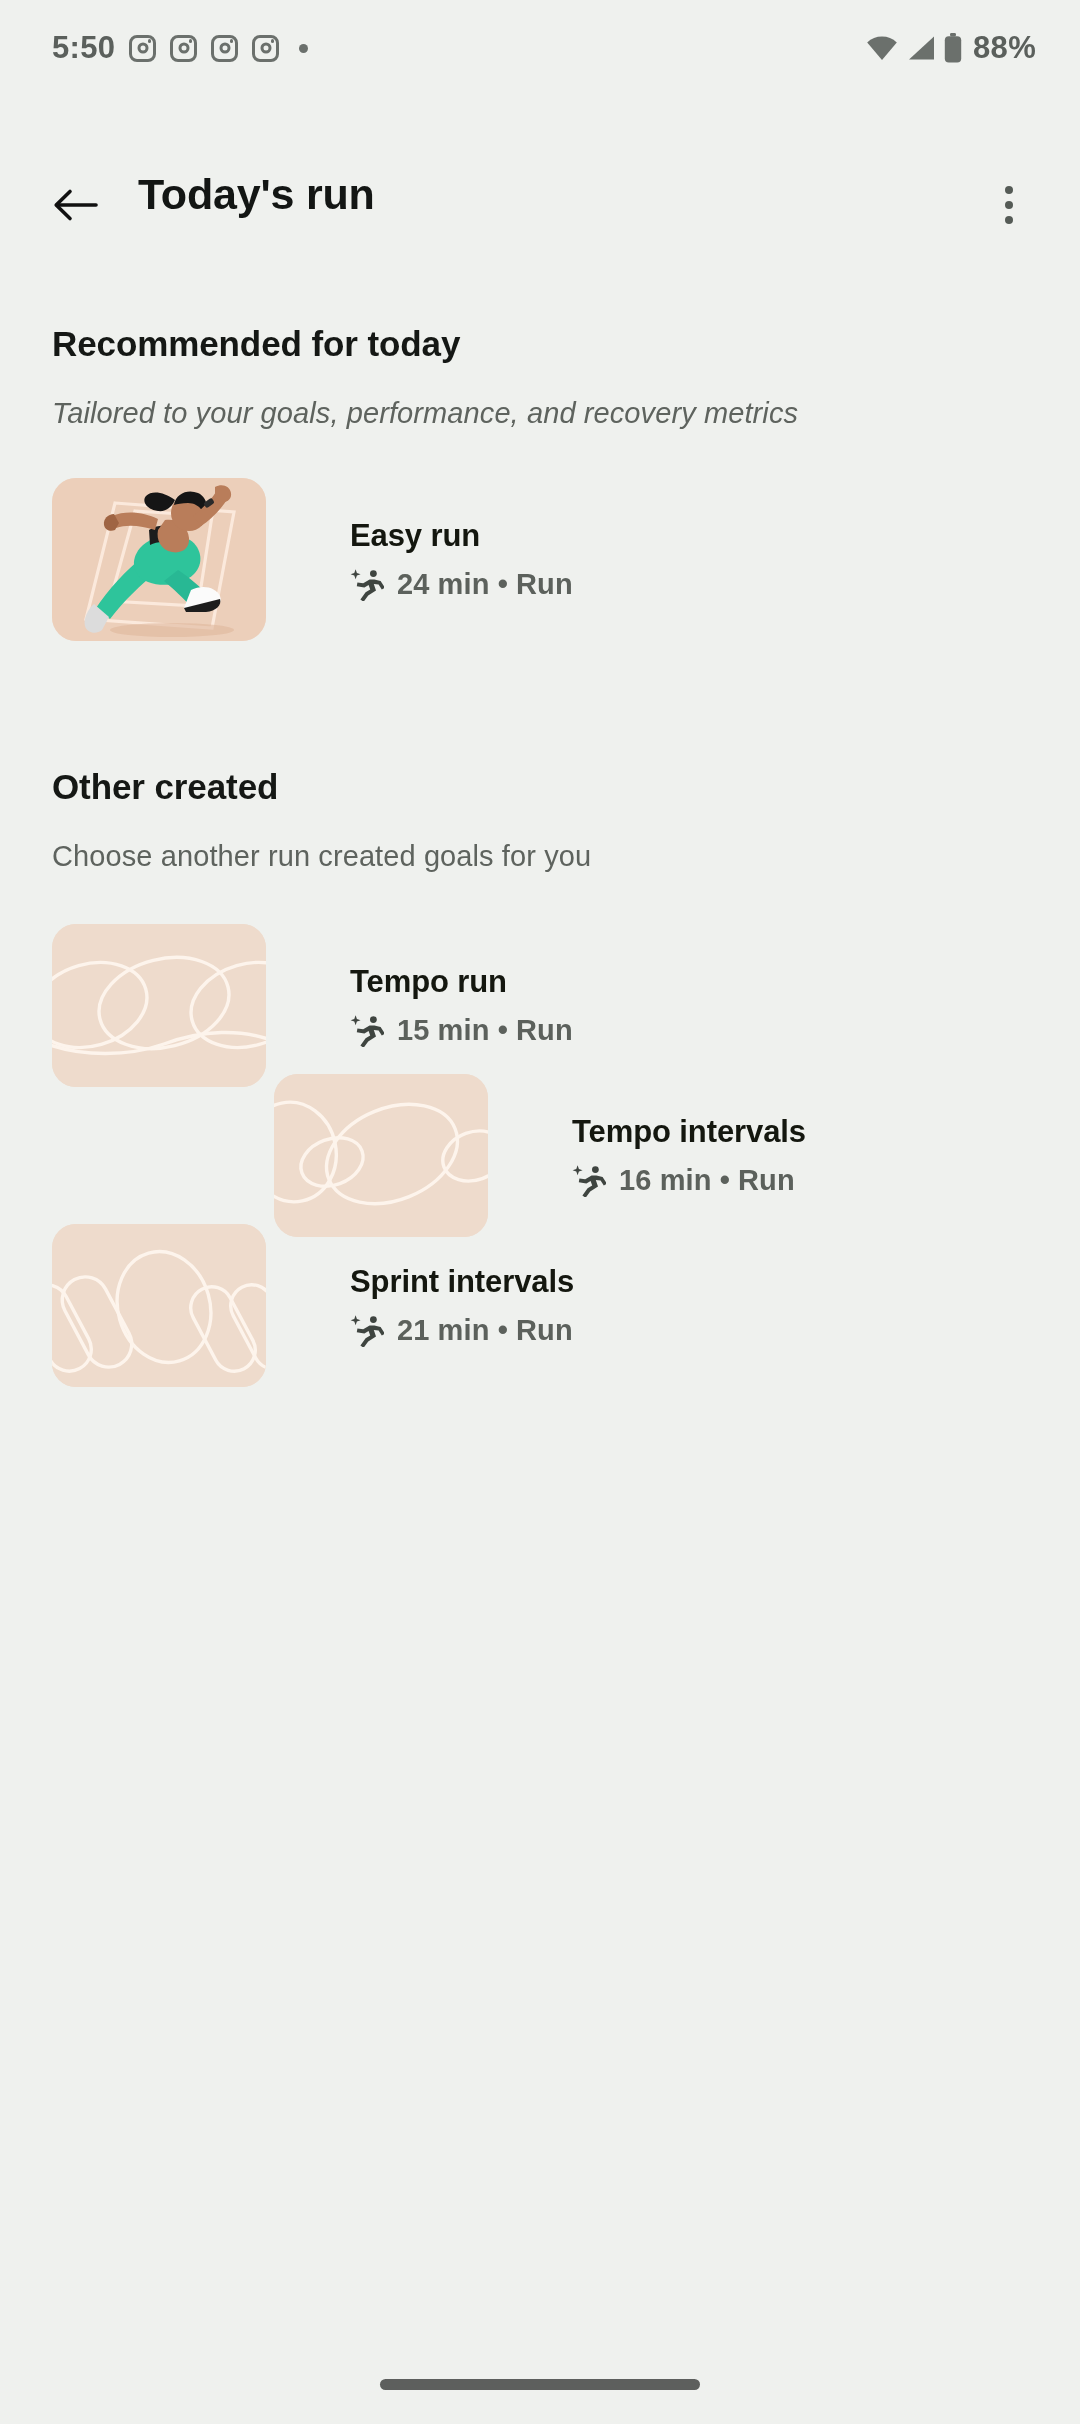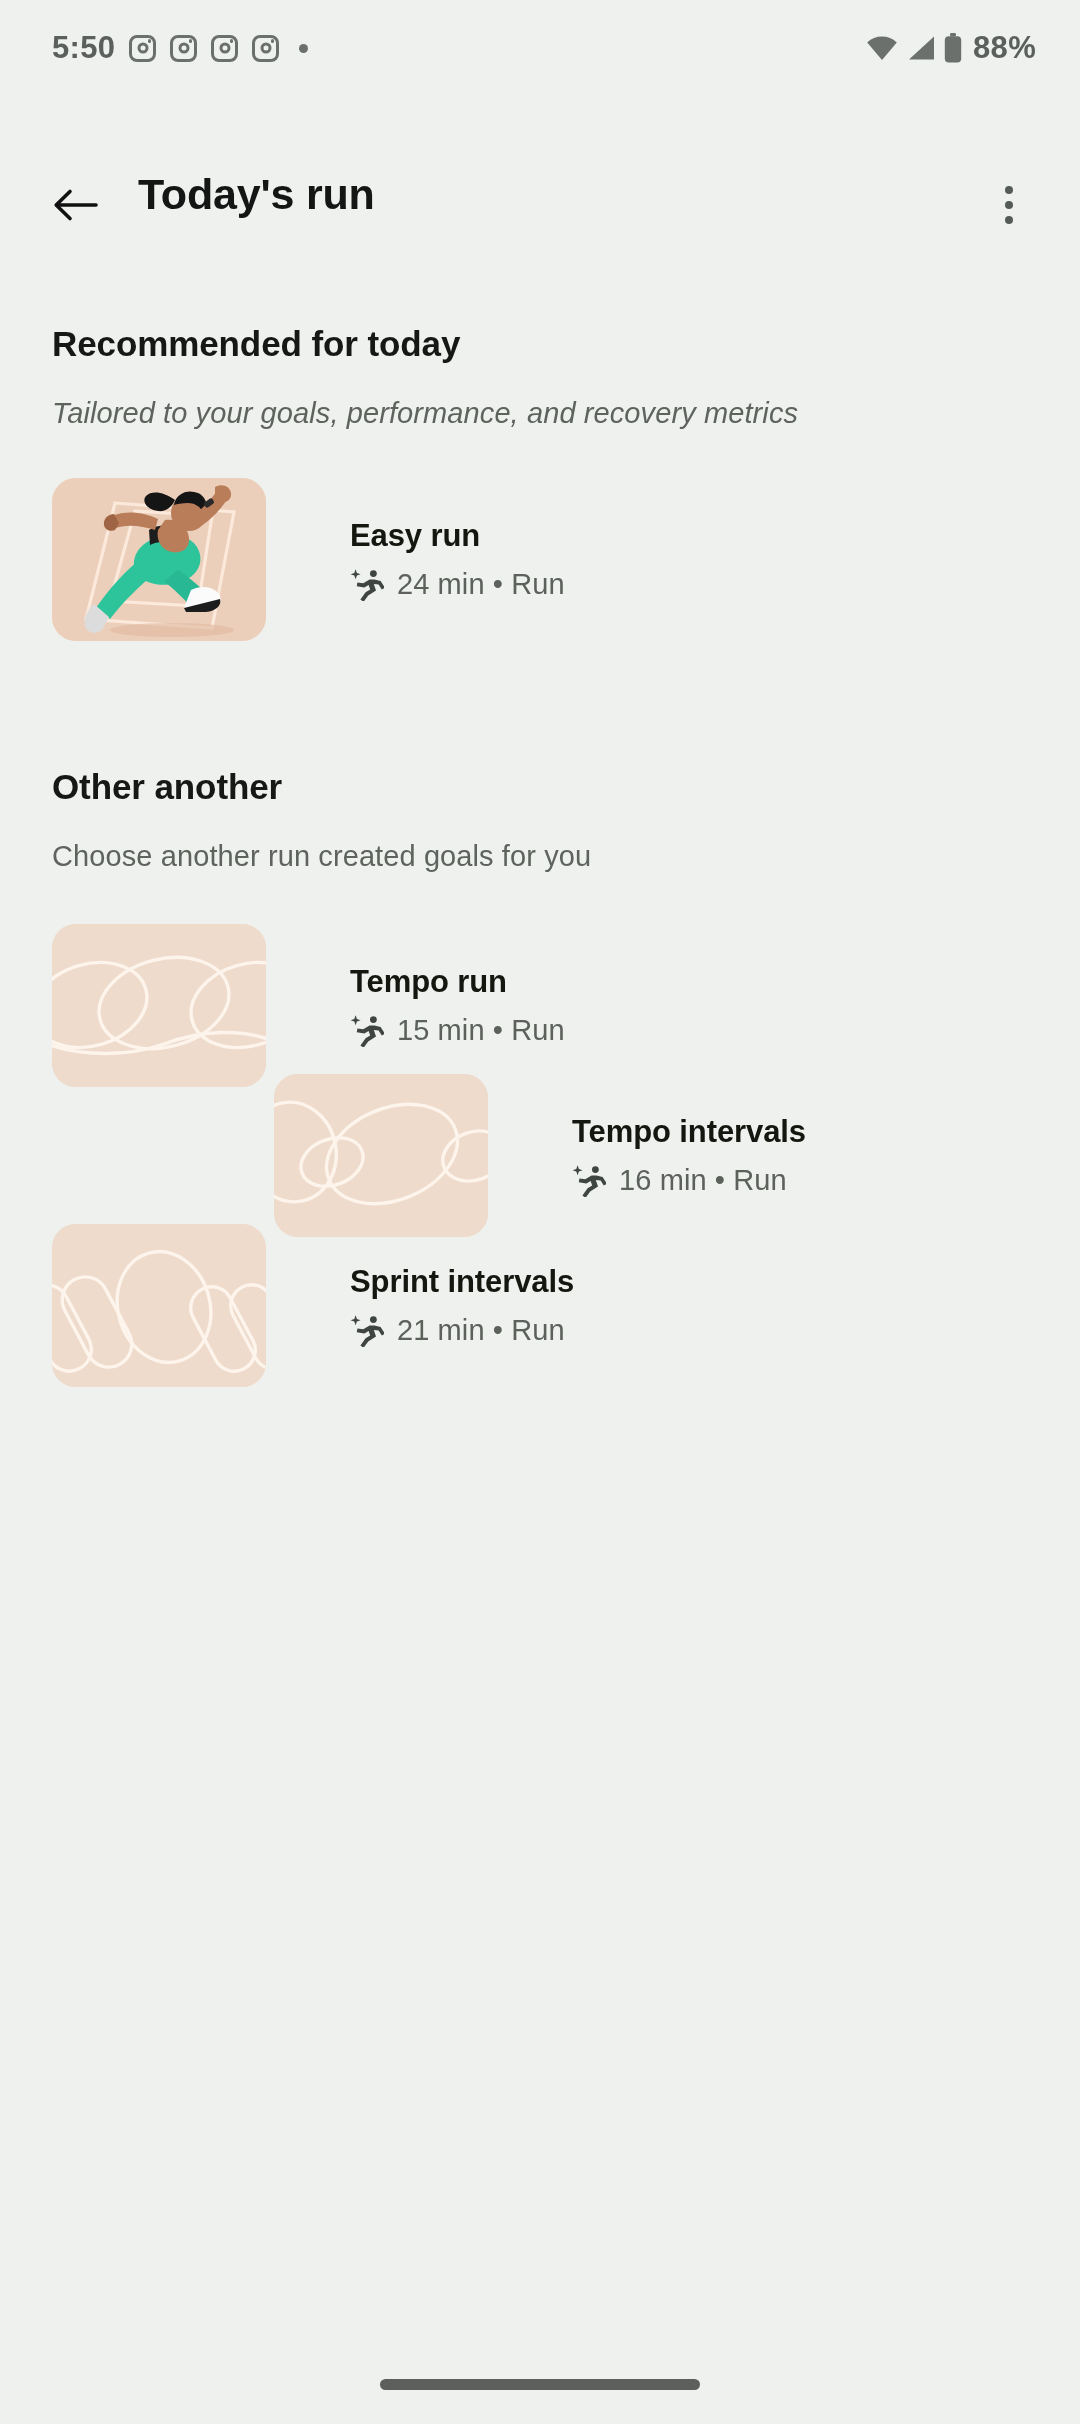--- a/index.html
+++ b/index.html
@@ -77,21 +77,21 @@
     display:flex; align-items:center; padding:0 52px; cursor:pointer;gap:32px;
   }
   .thumb {
     width:214px; height:163px; border-radius:24px; overflow:hidden;
     flex:0 0 auto; position:relative; background:#eedbcc;
   }
   .thumb svg { display:block; width:100%; height:100%; }
   .card-texts { margin-left:52px; display:flex; flex-direction:column; gap:13px; }
   .card-title { font-size:31px; font-weight:700; color:#14170f; letter-spacing:-0.1px; }
   .card-meta  { display:flex; align-items:center; gap:13px; }
-  .card-meta-text { font-size:29px; font-weight:400; color:#5c615c; letter-spacing:.1px; }
+  .card-meta-text { font-size:29px; font-weight:700; color:#5c615c; letter-spacing:.1px; }
   .run-ai-icon { width:34px; height:34px; flex:0 0 auto; }
 
   
   .pos-rec-title { position:absolute; top:44px; left:0; }
   .pos-rec-sub   { position:absolute; top:117px; left:0;font-style:italic; }
   .pos-hero      { position:absolute; top:198px; left:0; right:0; }
   .pos-oth-title { position:absolute; top:487px; left:0; }
   .pos-oth-sub   { position:absolute; top:560px; left:0; }
   .pos-opt1      { position:absolute; top:644px; left:0; right:0; }
   .pos-opt2      { position:absolute; top:794px; left:0; right:0;justify-content:center; }
@@ -215,21 +215,21 @@
           <svg class="run-ai-icon" viewBox="0 0 34 34">
             <path d="M5.6 2.2 L6.9 5.9 L10.6 7.2 L6.9 8.5 L5.6 12.2 L4.3 8.5 L0.6 7.2 L4.3 5.9 Z" fill="#3f4540"></path>
             <circle cx="23.4" cy="6.6" r="3.4" fill="#3f4540"></circle>
             <path d="M19.6 12.4 L13.2 16.2 L7.4 15.4 L6.8 19.2 L14.4 20.4 L18.6 18 L20.2 22.4 L15.6 25.2 L10.4 32.6 L13.6 34.8 L18.2 28.4 L26 23.6 L23.8 17 L28.6 17.4 L31.8 22.6 L34.8 20.6 L30.6 14 L24.4 12.4 Z" fill="#3f4540"></path>
           </svg>
           <span class="card-meta-text">24 min • Run</span>
         </div>
       </div>
     </div>
 
-    <div class="section-title pos-oth-title">Other another</div>
+    <div class="section-title pos-oth-title">Other created</div>
     <div class="section-sub pos-oth-sub">Choose another run created goals for you</div>
 
     <div class="card-row pos-opt1">
       <div class="thumb">
         <svg viewBox="0 0 214 163">
           <rect width="214" height="163" fill="#eedbcc"></rect>
           <g fill="none" stroke="#fdf4ec" stroke-width="3.4">
             <ellipse cx="38" cy="81" rx="58" ry="41" transform="rotate(-16 38 81)"></ellipse>
             <ellipse cx="112" cy="79" rx="66" ry="44" transform="rotate(-14 112 79)"></ellipse>
             <ellipse cx="196" cy="81" rx="58" ry="41" transform="rotate(-16 196 81)"></ellipse>

